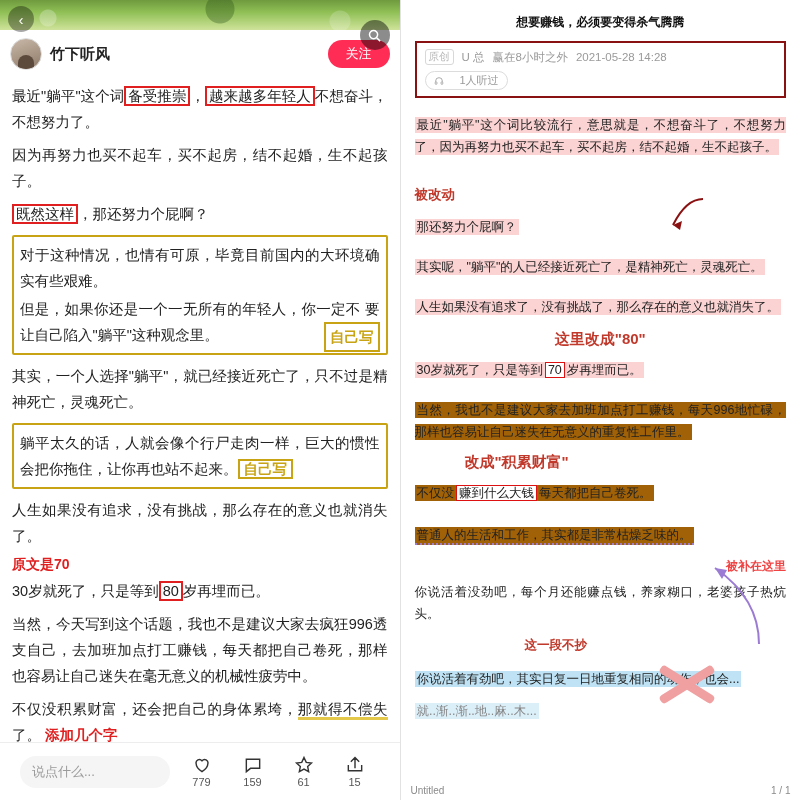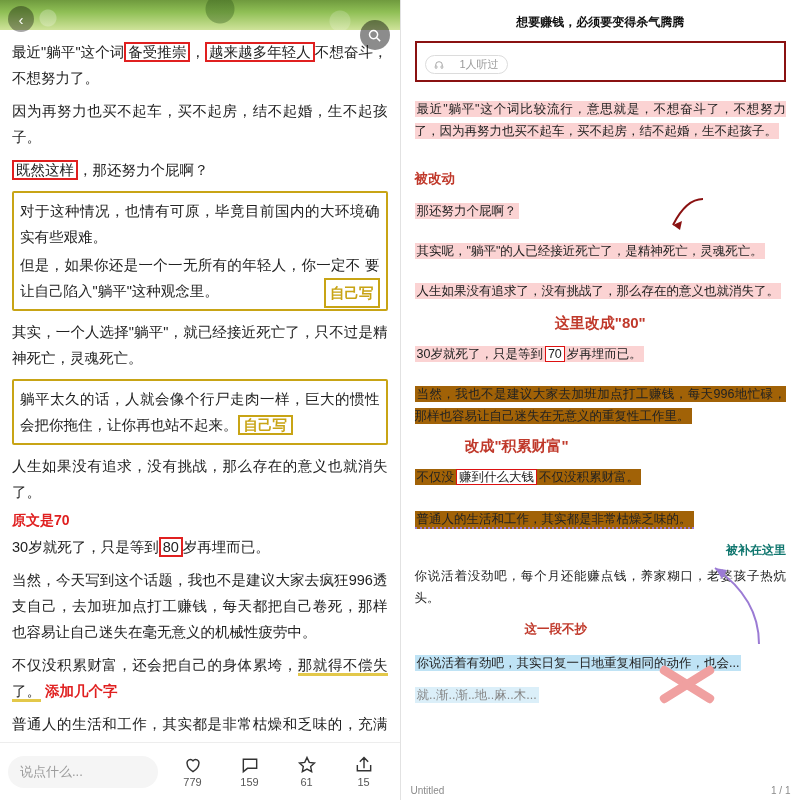--- a/index.html
+++ b/index.html
@@ -68,21 +68,21 @@
   .note-yellow{
     color:#c8a415;font-weight:bold;border:2px solid #c8a415;padding:0 4px;
   }
   .underline-yellow{
     border-bottom:3px solid #e3c84a;
   }
   .note-inline-red{color:#e02020;font-weight:bold;}
 
   .bottombar{
     position:absolute;left:0;bottom:0;width:400px;height:58px;background:#fff;
-    border-top:1px solid #ededed;display:flex;align-items:center;padding:0 8px;
+    border-top:1px solid #ededed;display:flex;align-items:center;padding:0 20px;
     box-sizing:border-box;gap:6px;
   }
   .comment-box{
     flex:0 0 150px;height:32px;border-radius:16px;background:#f5f5f5;
     display:flex;align-items:center;padding:0 12px;box-sizing:border-box;
     color:#9b9b9b;font-size:13px;
   }
   .actions{display:flex;flex:1;justify-content:space-around;align-items:flex-start;}
   .action{display:flex;flex-direction:column;align-items:center;gap:1px;color:#444;}
   .action .cnt{font-size:11px;color:#555;}
@@ -105,21 +105,21 @@
     color:#9a9a9a;border:1px solid #dcdcdc;border-radius:10px;padding:1px 8px;
   }
   .r-body{padding:6px 14px 0 14px;}
   .r-p{font-size:12.5px;line-height:22px;color:#222;margin:10px 0;text-align:justify;}
   .hl-pink{background:#fbd3d3;padding:1px 2px;}
   .hl-purple{background:#a16207;padding:1px 2px;}
   .hl-blue{background:#bfe3f5;padding:1px 2px;}
   .b-red{border:1.5px solid #d11;padding:0 2px;}
   .ann-red{color:#c0392b;font-weight:bold;}
   .ann-big{color:#c0392b;font-weight:bold;font-size:15px;}
-  .ann-purple{color:#0f766e;font-weight:bold;font-size:12px;}
+  .ann-purple{color:#ef4444;font-weight:bold;font-size:12px;}
   .squiggle{border-bottom:2px dotted #9b7bd4;}
   .arrow-svg{position:absolute;pointer-events:none;}
   .cross{
     position:absolute;left:255px;top:660px;width:60px;height:46px;
   }
   .cross span{
     position:absolute;left:0;top:20px;width:62px;height:9px;background:#f0a0a0;
     border-radius:4px;display:block;
   }
   .cross span:first-child{transform:rotate(32deg);}
@@ -141,20 +141,25 @@
 
     <div class="back-btn">‹</div>
 
     <div class="search-btn">
       <svg width="15" height="15" viewBox="0 0 24 24" fill="none" stroke="#fff" stroke-width="2.4">
         <circle cx="10.5" cy="10.5" r="6.5"></circle>
           <line x1="15.5" y1="15.5" x2="21" y2="21"></line>
       </svg>
     </div>
 
+    <div class="author-row">
+      <div class="avatar"></div>
+      <div class="author-name">竹下听风</div>
+      <div class="follow-btn">关注</div>
+    </div>
 
     <div class="article">
 
       <div class="p">
         最近"躺平"这个词<span class="box-red">备受推崇</span>，<span class="box-red">越来越多年轻人</span>不想奋斗，不想努力了。
       </div>
 
       <div class="p">因为再努力也买不起车，买不起房，结不起婚，生不起孩子。</div>
 
       <div class="p">
@@ -230,20 +235,26 @@
         </div>
       </div>
     </div>
   </div>
 
   <div class="right">
 
     <div class="r-title">想要赚钱，必须要变得杀气腾腾</div>
 
     <div class="meta-box">
+      <div class="meta-line">
+        <span class="meta-badge">原创</span>
+        <span>U 总</span>
+        <span>赢在8小时之外</span>
+        <span>2021-05-28 14:28</span>
+      </div>
       <div class="listen">
         <svg width="10" height="10" viewBox="0 0 24 24" fill="none" stroke="#9a9a9a" stroke-width="2">
           <path d="M4 14v-2a8 8 0 0 1 16 0v2"></path>
             <rect x="3" y="14" width="4" height="6" rx="1.5"></rect>
             <rect x="17" y="14" width="4" height="6" rx="1.5"></rect>
         </svg>
         <span>1人听过</span>
       </div>
     </div>
 
@@ -279,21 +290,21 @@
 
       <div class="r-p" style="margin-top:18px">
         <span class="hl-purple">当然，我也不是建议大家去加班加点打工赚钱，每天996地忙碌，那样也容易让自己迷失在无意义的重复性工作里。</span>
       </div>
 
       <div style="margin:10px 0 4px 50px">
         <span class="ann-big">改成"积累财富"</span>
       </div>
 
       <div class="r-p">
-        <span class="hl-purple">不仅没</span><span class="b-red">赚到什么大钱</span><span class="hl-purple">不仅没积累财富。</span>
+        <span class="hl-purple">不仅没</span><span class="b-red">赚到什么大钱</span><span class="hl-purple">每天都把自己卷死。</span>
       </div>
 
       <div class="r-p" style="margin-top:20px">
         <span class="hl-purple squiggle">普通人的生活和工作，其实都是非常枯燥乏味的。</span>
       </div>
 
       <div style="text-align:right;margin:2px 0 2px 0">
         <span class="ann-purple">被补在这里</span>
       </div>
 

